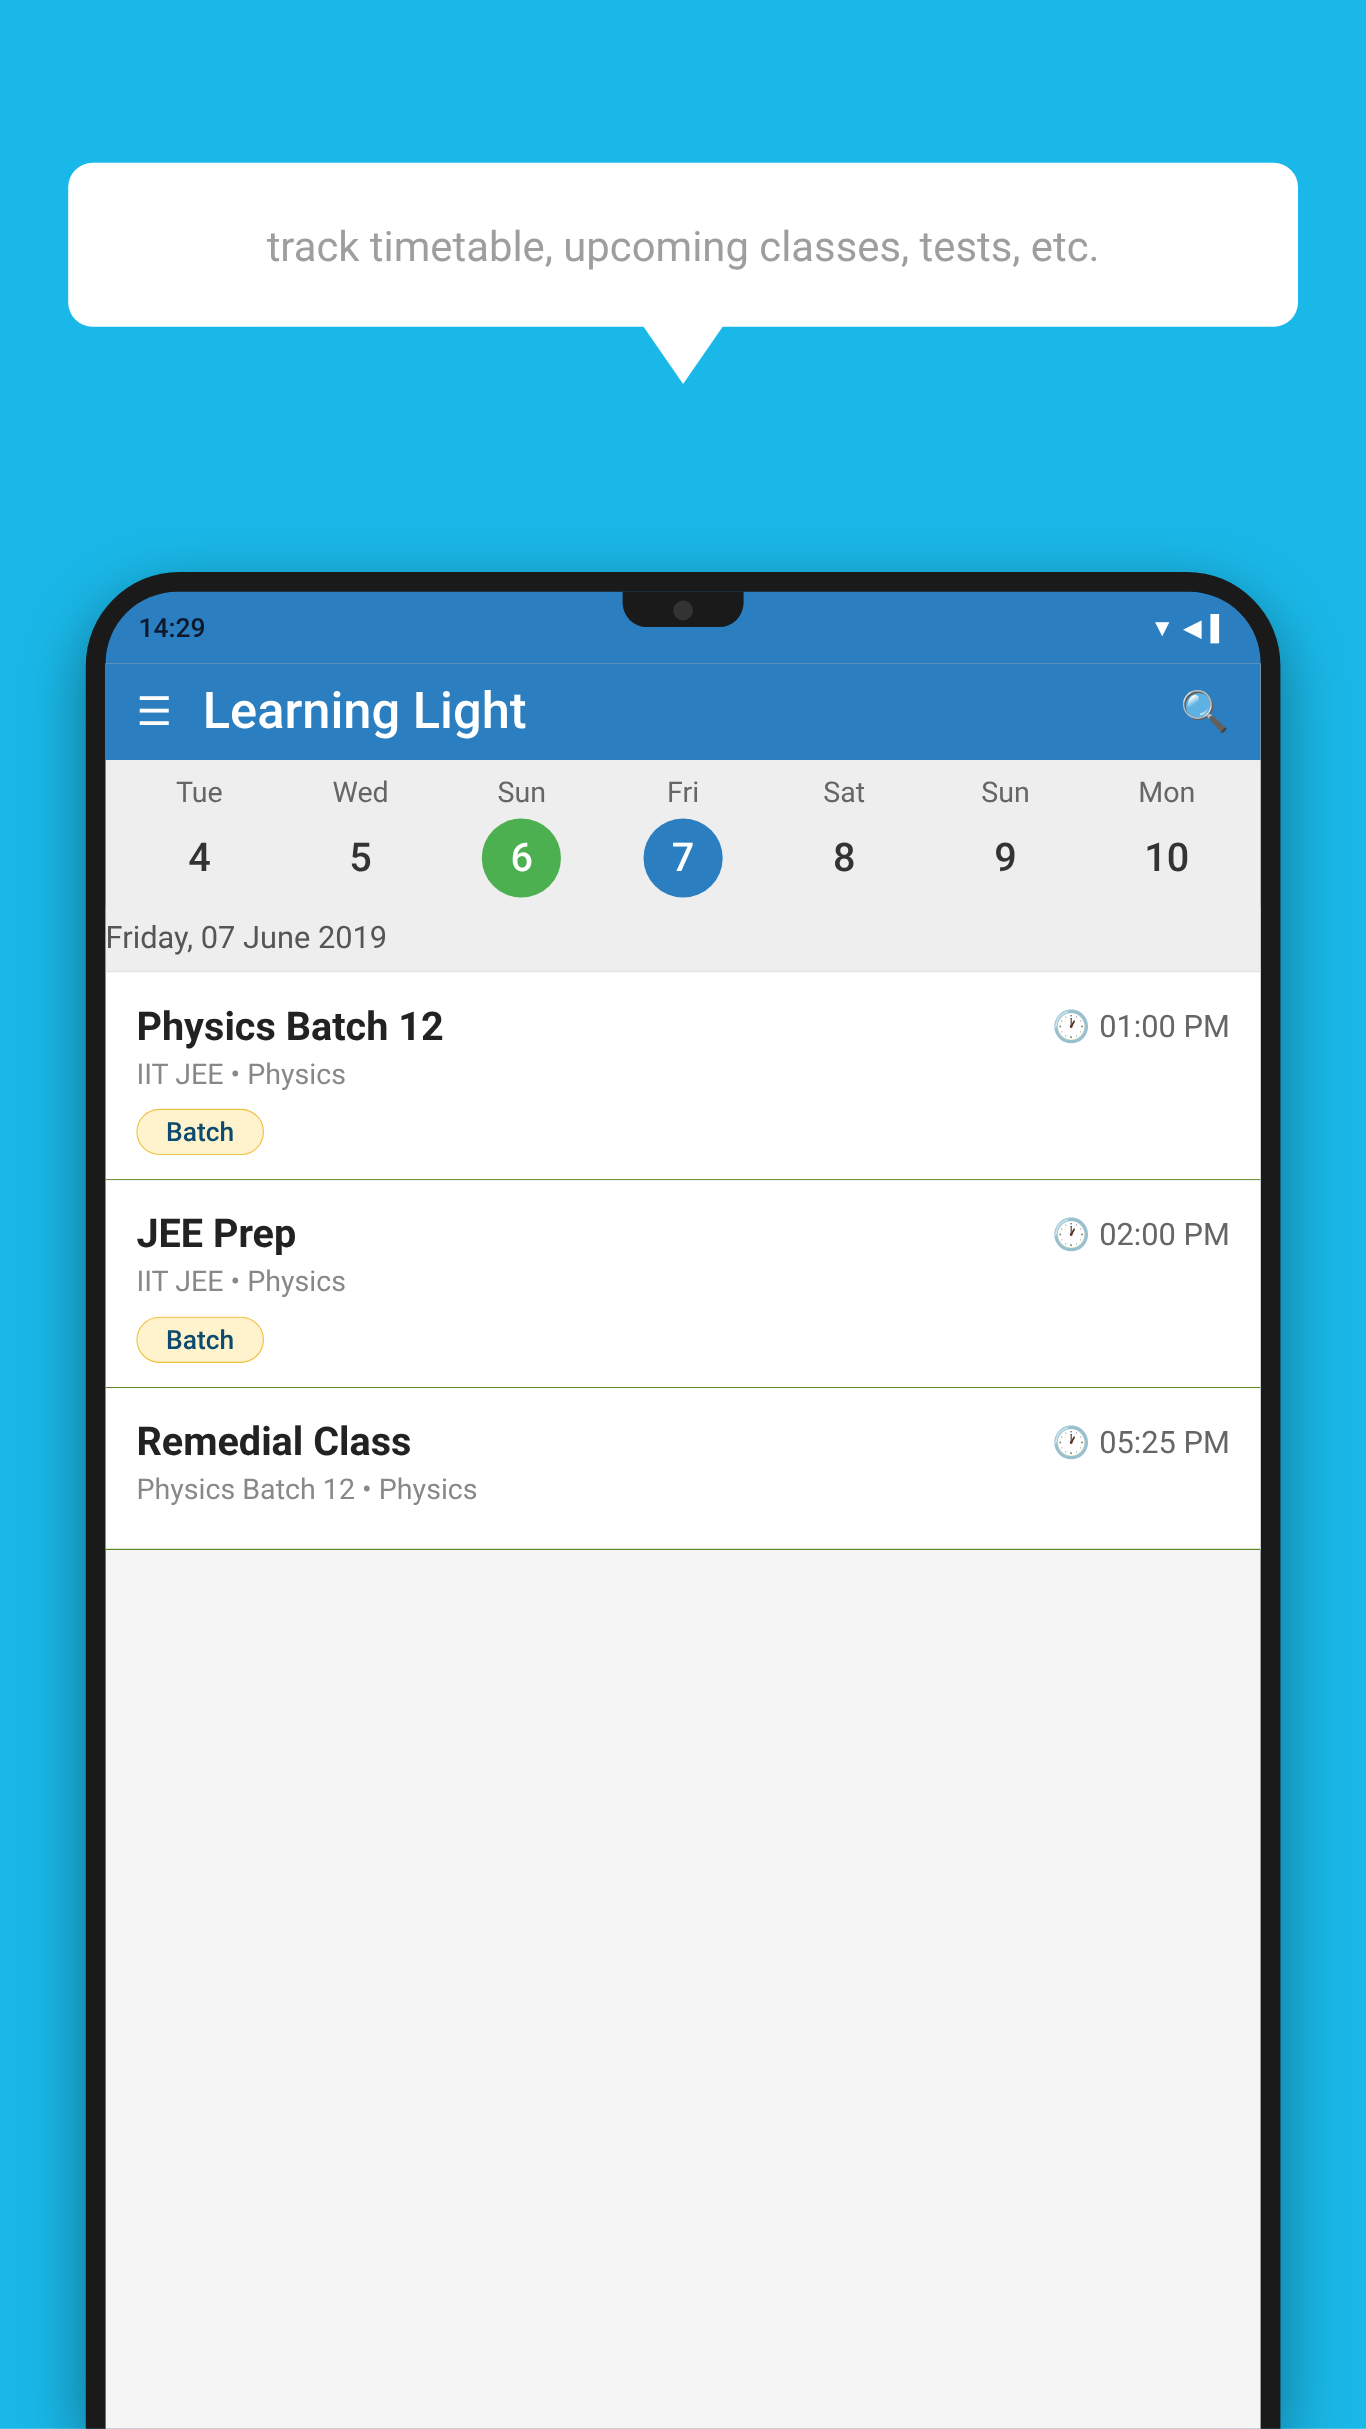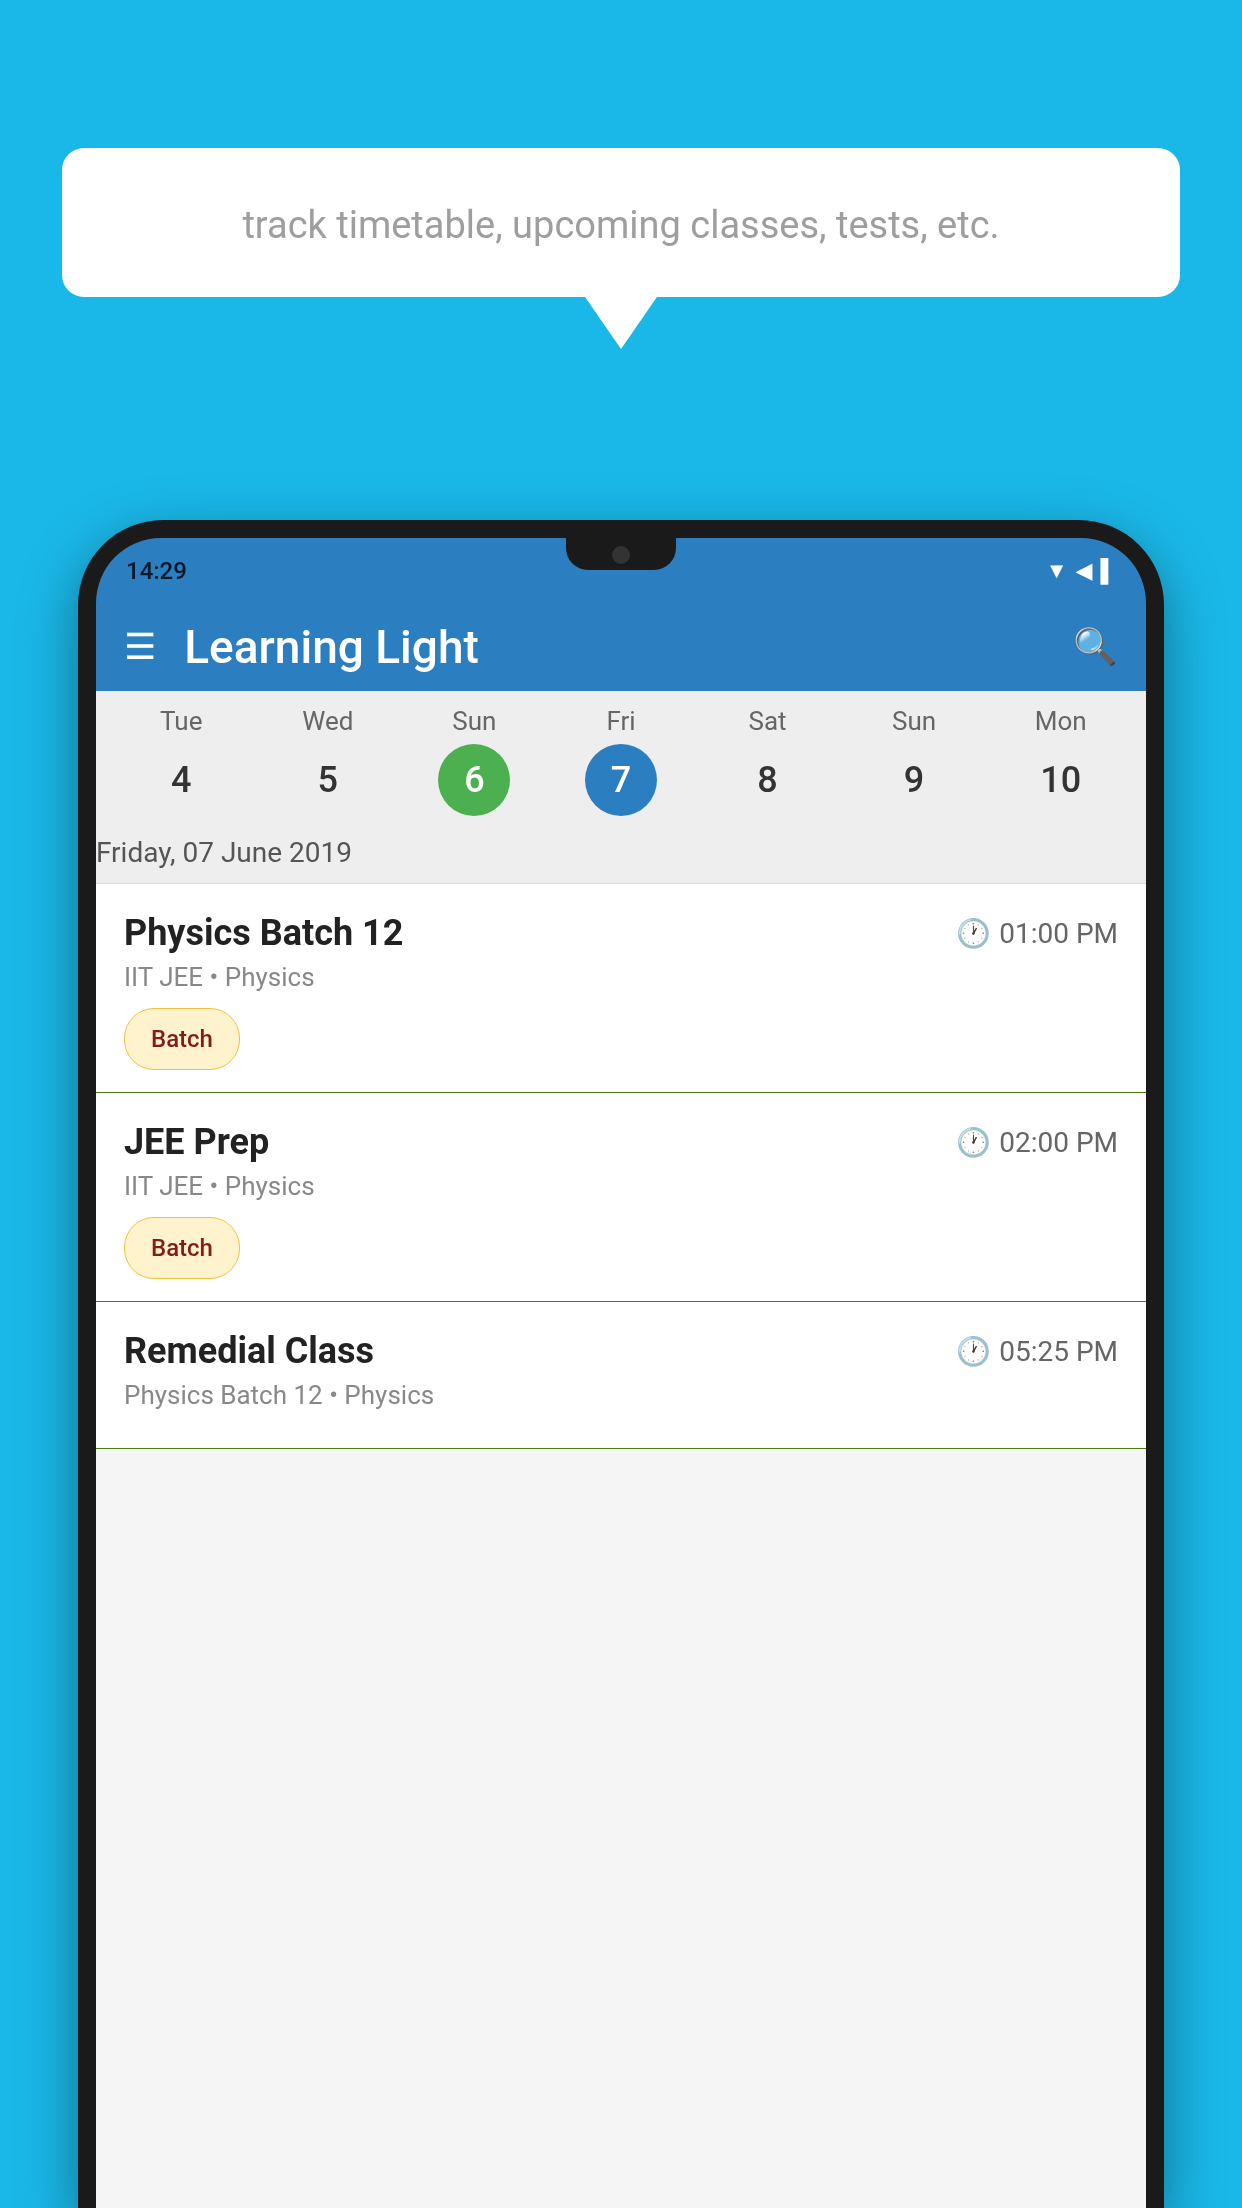--- a/index.html
+++ b/index.html
@@ -246,23 +246,23 @@
     .schedule-item-sub {
       font-size: 26px;
       color: #888;
       margin-bottom: 16px;
     }
 
     .batch-tag {
       display: inline-block;
       background: #fff3cd;
       border: 1.5px solid #f0c040;
-      color: #7f1d1d;
+      color: #0c4a6e;
       border-radius: 30px;
-      padding: 16px 26px;
+      padding: 6px 26px;
       font-size: 24px;
       font-weight: 500;
     }
 
   </style>
 </head>
 <body>
 
 <div class="speech-bubble-container">
   <div class="speech-bubble">

